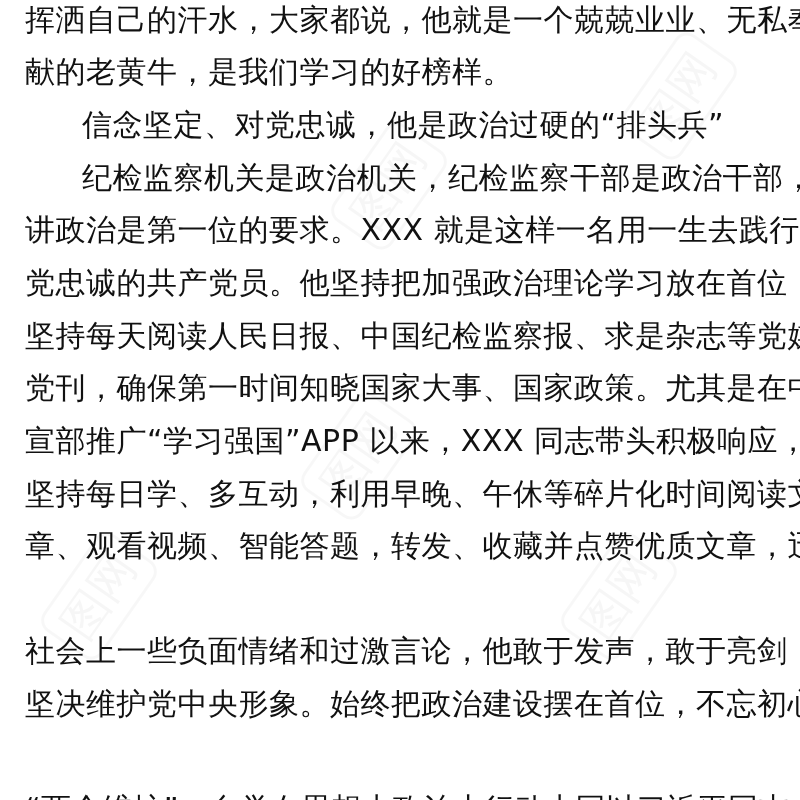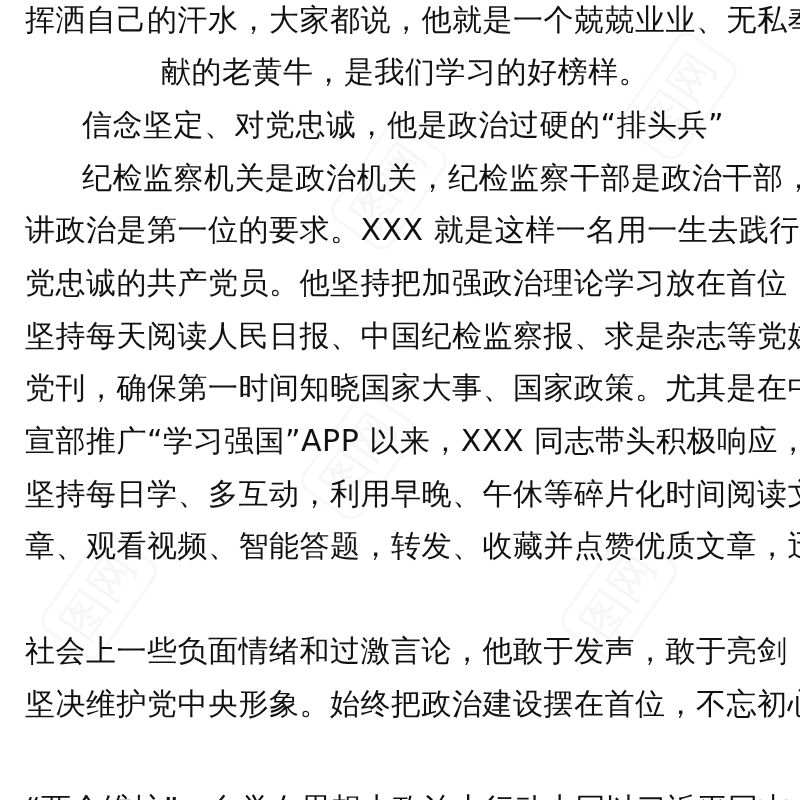--- a/index.html
+++ b/index.html
@@ -51,21 +51,21 @@
 <body>
 
 <div class="page">
   <div class="watermark" style="left:330px;top:150px;">图网</div>
   <div class="watermark" style="left:620px;top:60px;">图网</div>
   <div class="watermark" style="left:40px;top:560px;">图网</div>
   <div class="watermark" style="left:560px;top:560px;">图网</div>
   <div class="watermark" style="left:300px;top:420px;">图网</div>
 
   <div class="line" style="top:0px;">挥洒自己的汗水，大家都说，他就是一个兢兢业业、无私奉</div>
-  <div class="line" style="top:52px;text-align:center;">献的老黄牛，是我们学习的好榜样。</div>
+  <div class="line" style="top:52px;">献的老黄牛，是我们学习的好榜样。</div>
   <div class="line indent" style="top:105px;">信念坚定、对党忠诚，他是政治过硬的“排头兵”</div>
   <div class="line indent" style="top:158px;">纪检监察机关是政治机关，纪检监察干部是政治干部，</div>
   <div class="line" style="top:210px;">讲政治是第一位的要求。XXX 就是这样一名用一生去践行对</div>
   <div class="line" style="top:263px;">党忠诚的共产党员。他坚持把加强政治理论学习放在首位，</div>
   <div class="line" style="top:316px;">坚持每天阅读人民日报、中国纪检监察报、求是杂志等党媒</div>
   <div class="line" style="top:368px;">党刊，确保第一时间知晓国家大事、国家政策。尤其是在中</div>
   <div class="line" style="top:421px;">宣部推广“学习强国”APP 以来，XXX 同志带头积极响应，</div>
   <div class="line" style="top:474px;">坚持每日学、多互动，利用早晚、午休等碎片化时间阅读文</div>
   <div class="line" style="top:526px;">章、观看视频、智能答题，转发、收藏并点赞优质文章，迅</div>
   <div class="line" style="top:631px;">社会上一些负面情绪和过激言论，他敢于发声，敢于亮剑，</div>

